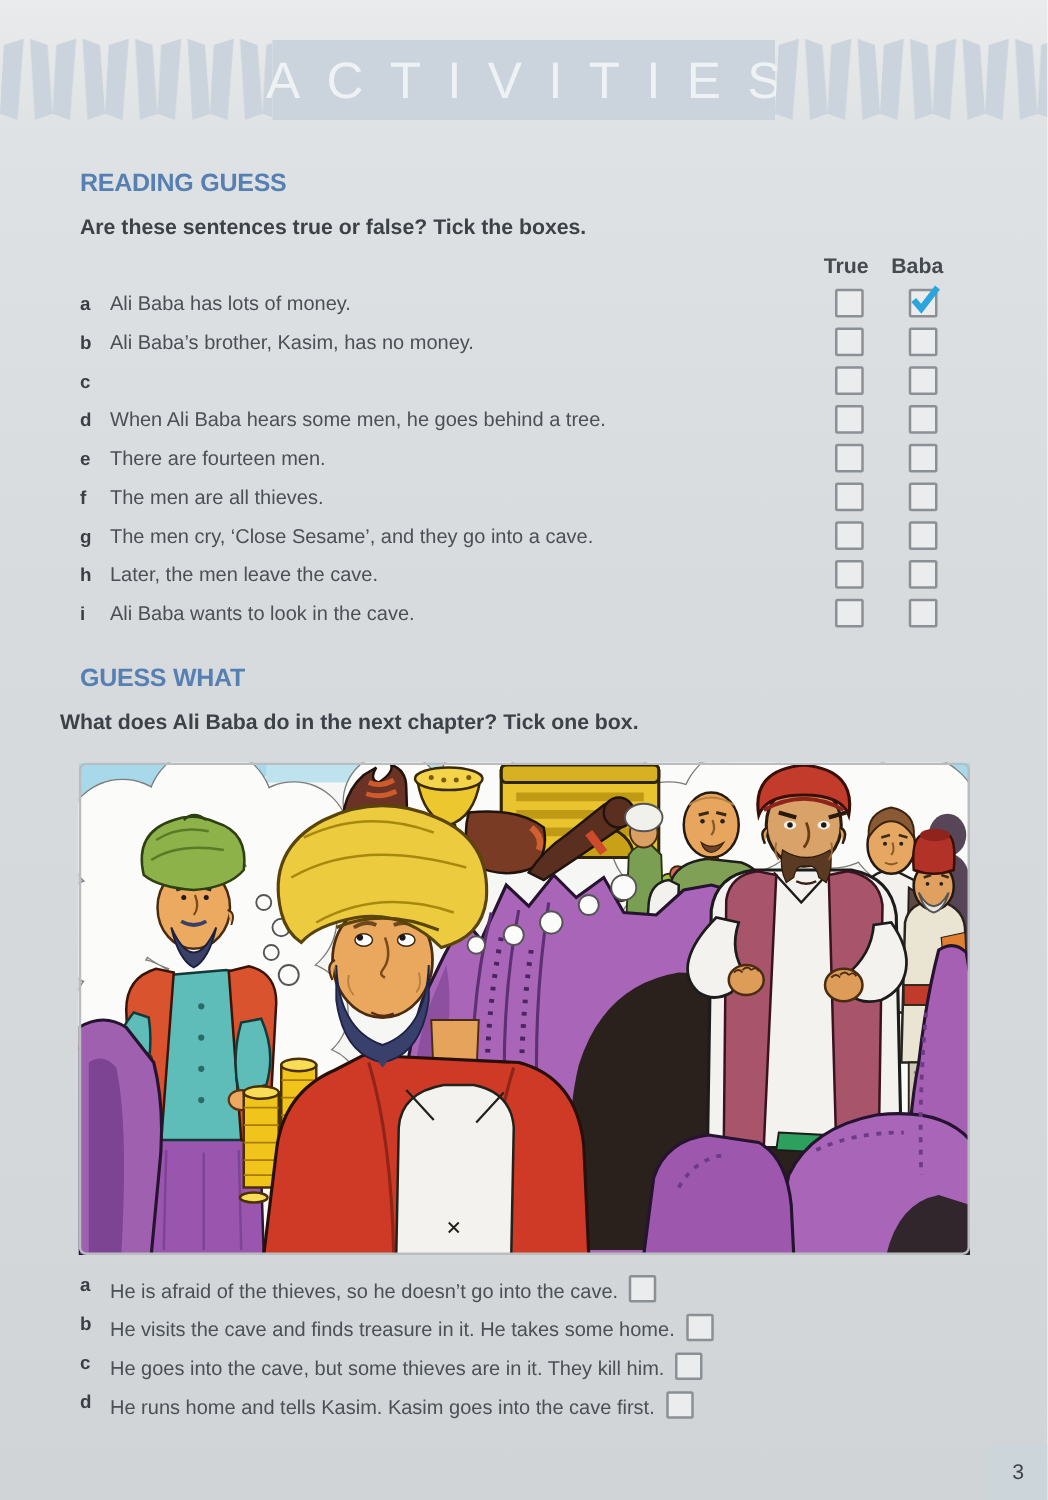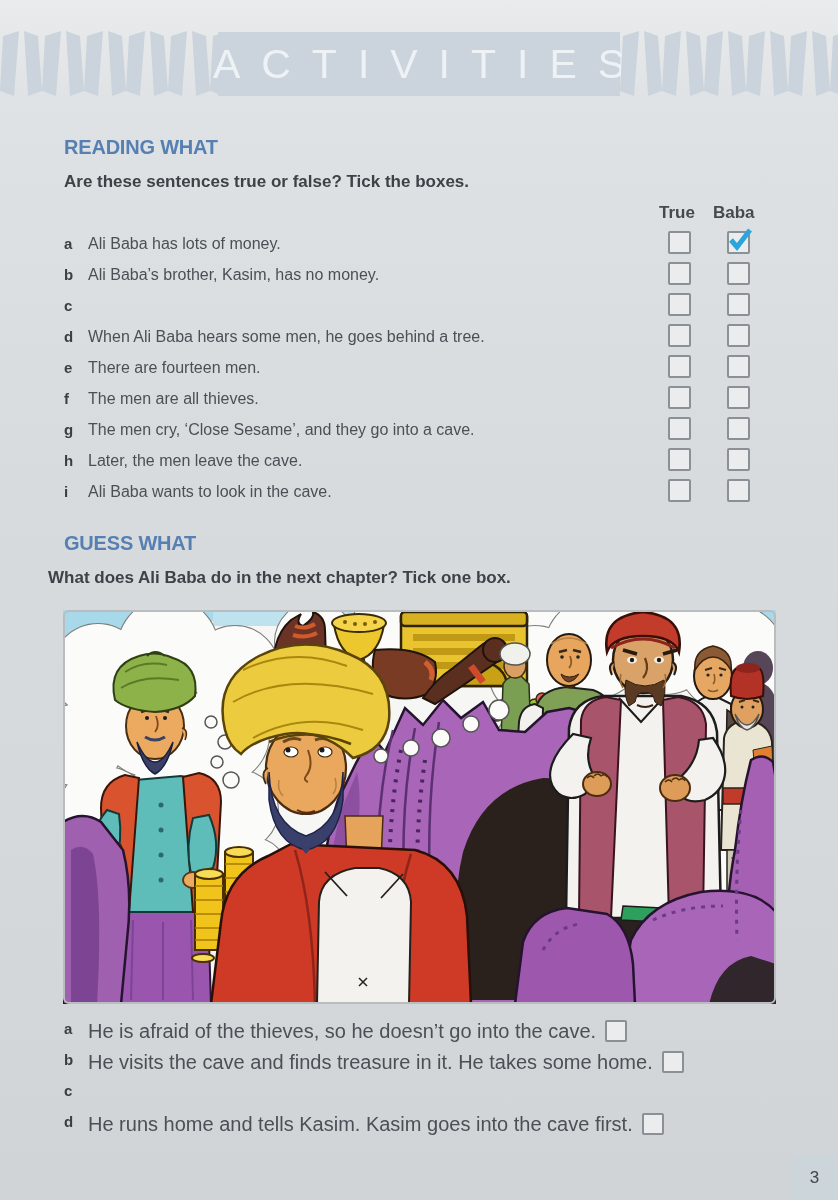--- a/index.html
+++ b/index.html
@@ -22,21 +22,21 @@
   
   .rrow{position:absolute;left:64px;width:760px;height:31px;}
   .ltr{position:absolute;left:0;top:4px;font-size:15px;font-weight:bold;color:#3a3f45;}
   .itxt{position:absolute;left:24px;top:4px;font-size:16px;color:#4a5056;}
   .cb{position:absolute;top:0;width:19px;height:19px;border:2px solid #8a9096;background:#eaecee;border-radius:2px;}
   .cb.t{left:604px;} .cb.f{left:663px;}
   .tick{position:absolute;left:-2px;top:-7px;}
 
   
   .grow{position:absolute;left:64px;width:760px;height:31px;}
-  .gtxt{position:absolute;left:24px;top:4px;font-size:20px;color:#4a5056;}
+  .gtxt{position:absolute;left:24px;top:4px;font-size:16px;color:#4a5056;}
   .cbi{position:relative;display:inline-block;width:18px;height:18px;border:2px solid #8a9096;
        background:#eaecee;border-radius:2px;vertical-align:-4px;margin-left:9px;}
 
   
   #illu{left:63px;top:610px;width:713px;height:394px;}
   #illu svg{display:block;}
 
   
   #tab{left:791px;top:1156px;width:47px;height:44px;background:#ccd5da;
        display:flex;align-items:center;justify-content:center;font-size:17px;color:#40454b;}
@@ -57,21 +57,21 @@
       <rect width="218" height="72" fill="url(#zz)"></rect>
     </svg>
     <div id="band">
       <span class="t">ACTIVITIES</span>
     </div>
     <svg class="abs" style="left:620px;top:0" width="218" height="72">
       <rect width="218" height="72" fill="url(#zz)"></rect>
     </svg>
   </div>
 
-  <div class="abs h-blue" style="left:64px;top:136px">READING WHAT</div>
+  <div class="abs h-blue" style="left:64px;top:136px">READING GUESS</div>
   <div class="abs intro" style="left:64px;top:172px">Are these sentences true or false? Tick the boxes.</div>
   <div class="abs colhead" style="left:659px;top:203px">True</div>
   <div class="abs colhead" style="left:713px;top:203px">Baba</div>
 
   <div class="rrow" style="top:231px">
     <span class="ltr">a</span>
     <span class="itxt">Ali Baba has lots of money.</span>
     <span class="cb t"></span>
     <span class="cb f">
         <svg class="tick" width="26" height="26">
@@ -407,20 +407,21 @@
   <div class="grow" style="top:1016px">
     <span class="ltr">a</span>
     <span class="gtxt"><span>He is afraid of the thieves, so he doesn’t go into the cave.</span><span class="cbi"></span></span>
   </div>
   <div class="grow" style="top:1047px">
     <span class="ltr">b</span>
     <span class="gtxt"><span>He visits the cave and finds treasure in it. He takes some home.</span><span class="cbi"></span></span>
   </div>
   <div class="grow" style="top:1078px">
     <span class="ltr">c</span>
+    <span class="gtxt"><span>He goes into the cave, but some thieves are in it. They kill him.</span><span class="cbi"></span></span>
   </div>
   <div class="grow" style="top:1109px">
     <span class="ltr">d</span>
     <span class="gtxt"><span>He runs home and tells Kasim. Kasim goes into the cave first.</span><span class="cbi"></span></span>
   </div>
 
   <div class="abs" id="tab">
     <span>3</span>
   </div>
 

